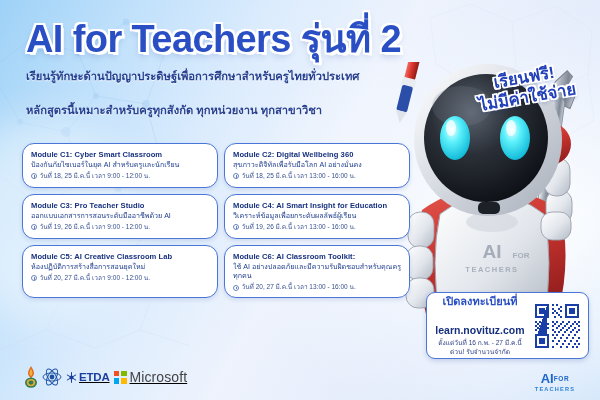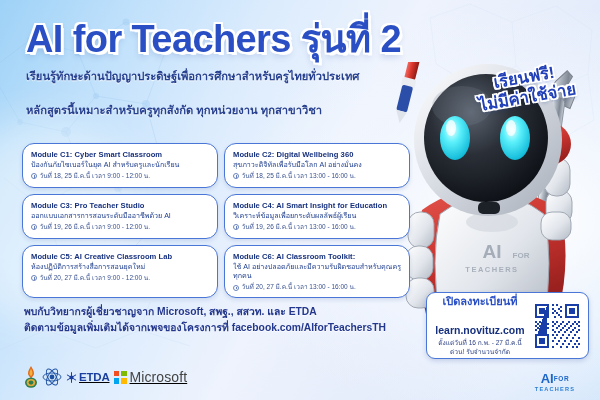--- a/index.html
+++ b/index.html
@@ -303,24 +303,20 @@
     <div class="card">
       <div class="c-title">Module C6: AI Classroom Toolkit:</div>
       <div class="c-desc">ใช้ AI อย่างปลอดภัยและมีความรับผิดชอบสำหรับคุณครูทุกคน</div>
       <div class="c-time">
         <span class="clock"></span>
         <span>วันที่ 20, 27 มี.ค.นี้ เวลา 13:00 - 16:00 น.</span>
       </div>
     </div>
   </div>
 
-  <div class="bottominfo">
-    <div>พบกับวิทยากรผู้เชี่ยวชาญจาก Microsoft, สพฐ., สสวท. และ ETDA</div>
-    <div>ติดตามข้อมูลเพิ่มเติมได้จากเพจของโครงการที่ facebook.com/AIforTeachersTH</div>
-  </div>
 
   <div class="regbox">
     <div class="regtext">
       <div class="r1">เปิดลงทะเบียนที่</div>
       <div class="r2">learn.novituz.com</div>
       <div class="r3">ตั้งแต่วันที่ 16 ก.พ. - 27 มี.ค.นี้</div>
       <div class="r4">ด่วน! รับจำนวนจำกัด</div>
     </div>
     <svg class="qr" viewBox="0 0 50 50" shape-rendering="crispEdges">
       <rect width="50" height="50" fill="#ffffff"></rect>

